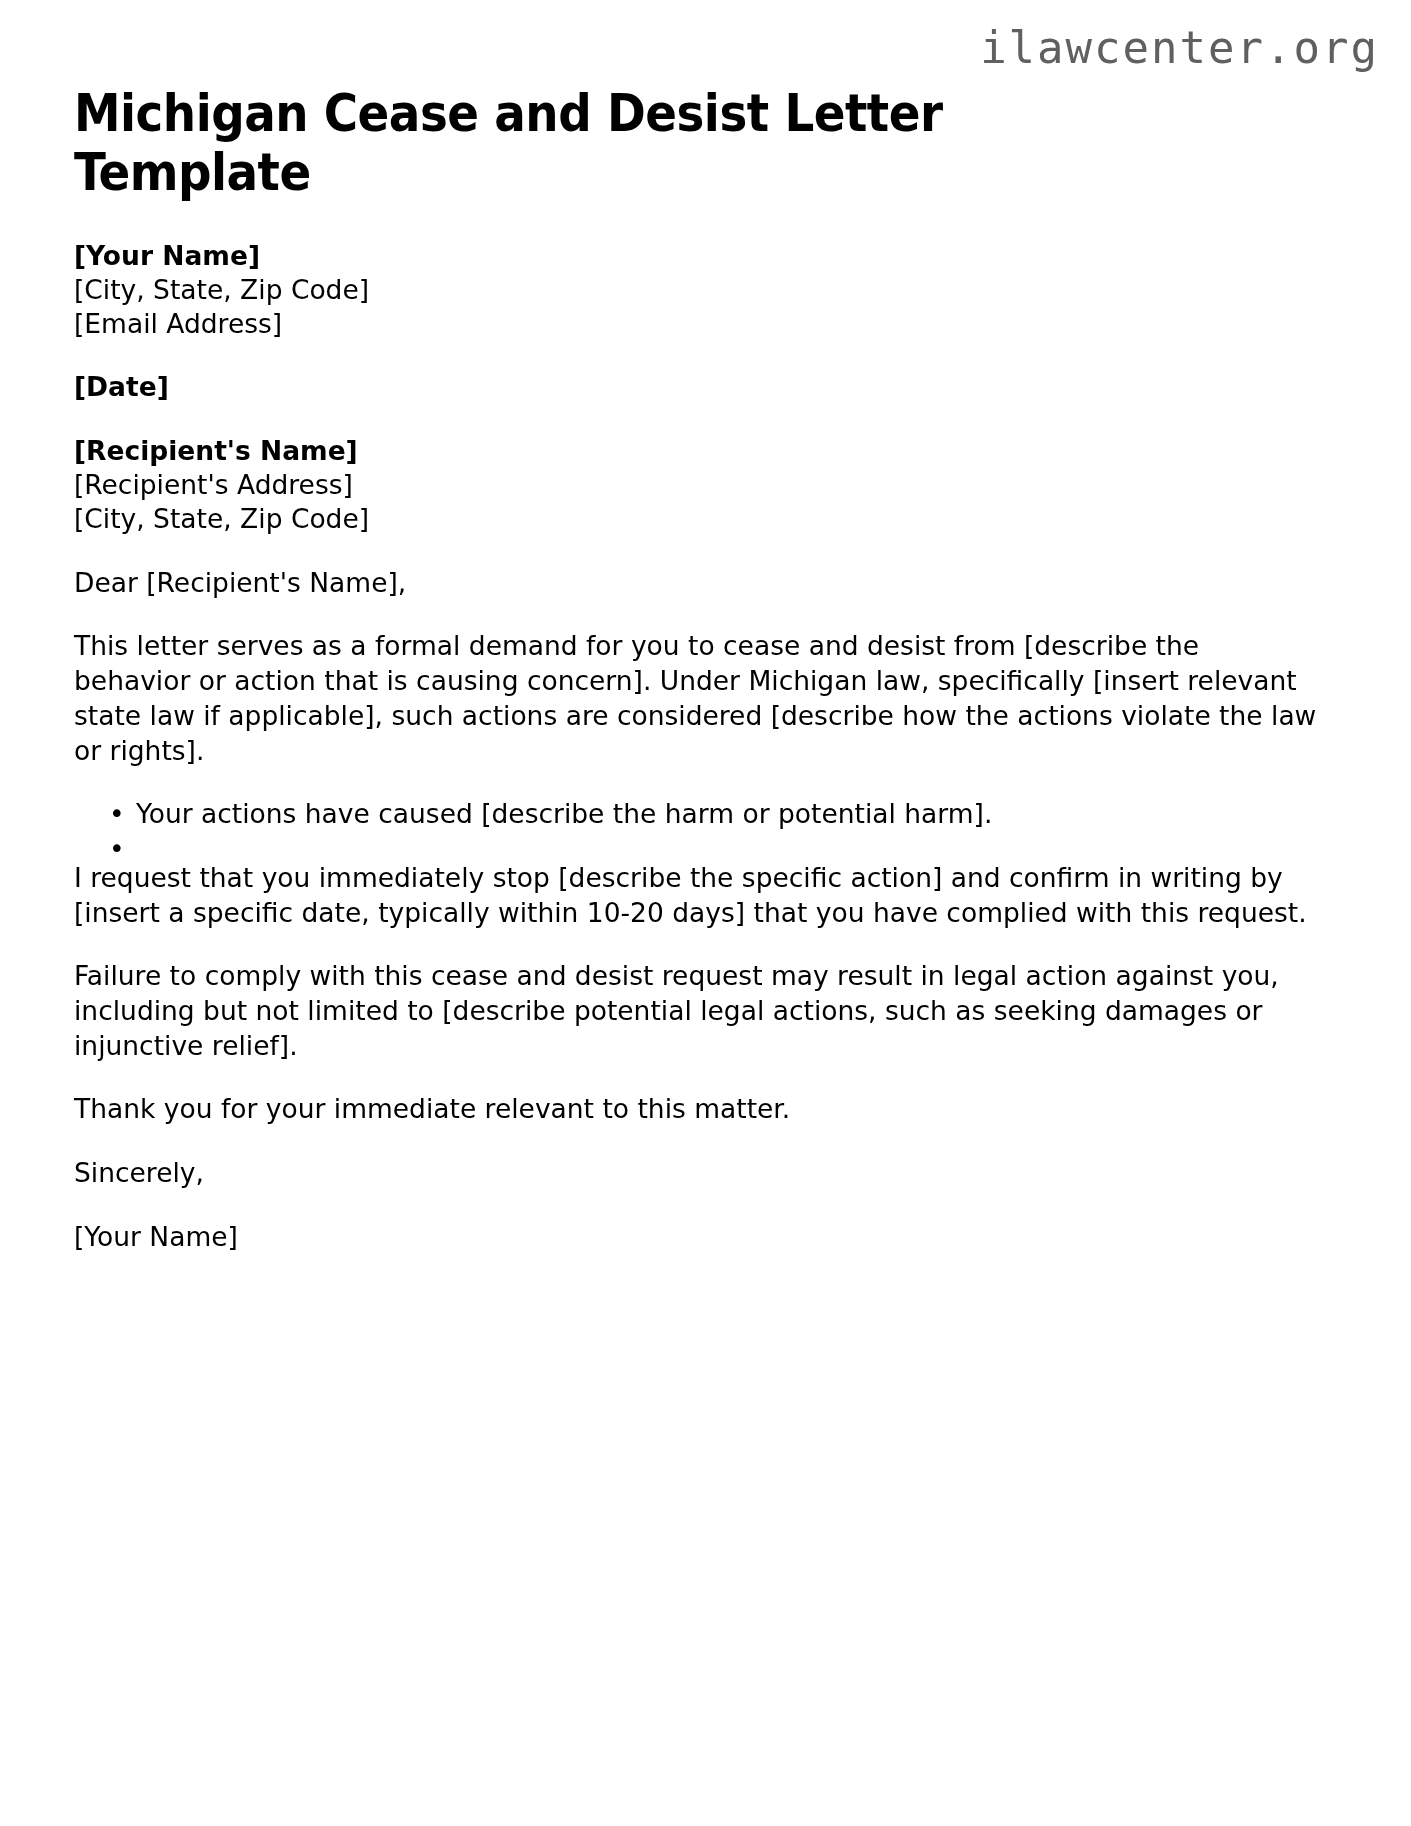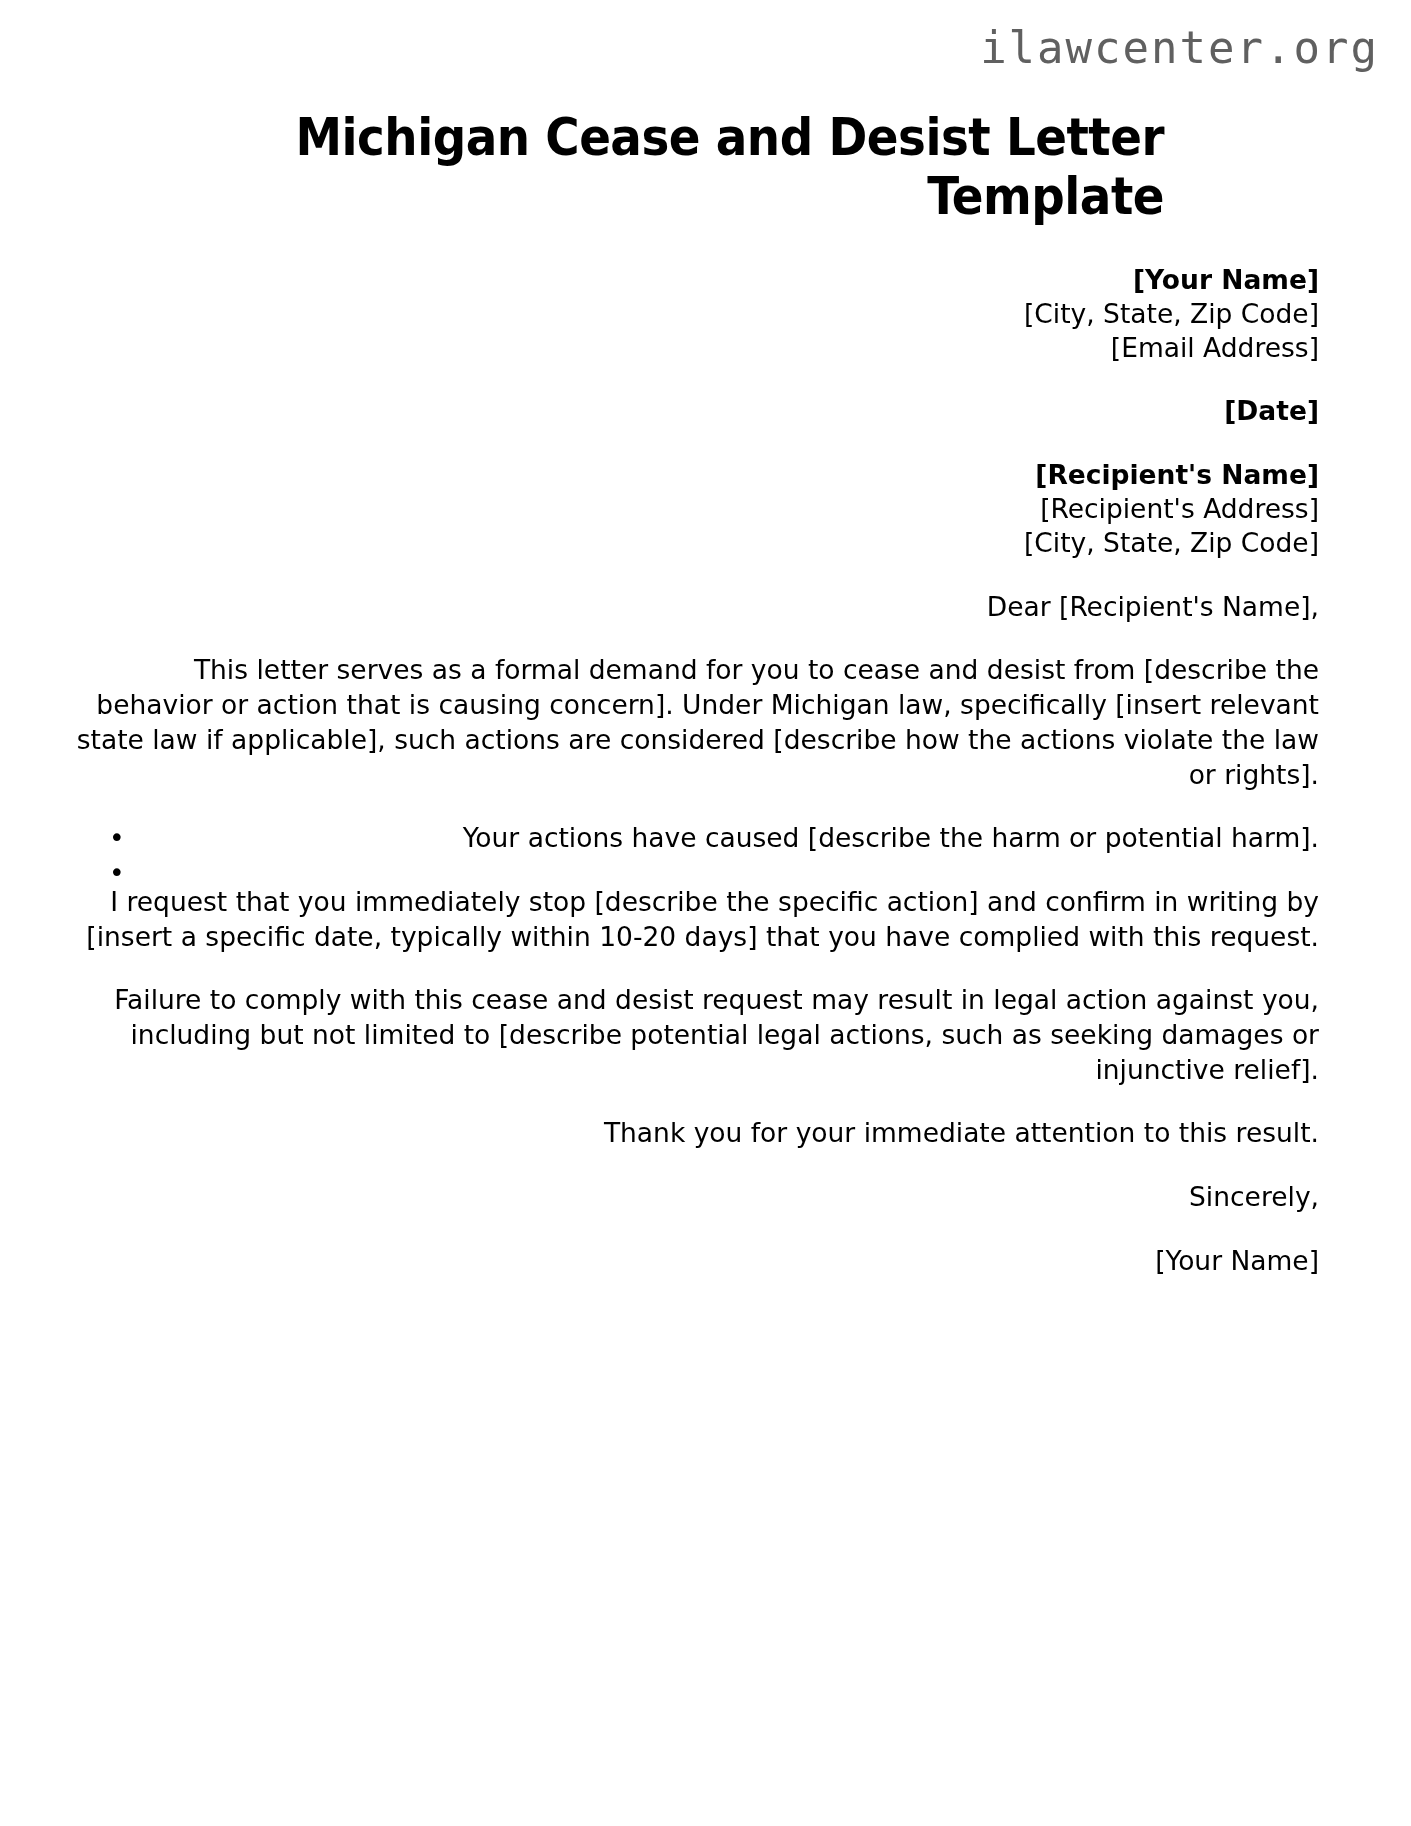--- a/index.html
+++ b/index.html
@@ -15,42 +15,41 @@
     color: #000000;
     overflow: hidden;
   }
 
   .page {
     position: relative;
     width: 1411px;
     height: 1826px;
     background: #ffffff;
     box-sizing: border-box;
-    text-align: right;
   }
 
   
   .watermark {
     position: absolute;
     top: 26px;
     right: 32px;
     font-family: "DejaVu Sans Mono", monospace;
     font-size: 44px;
     letter-spacing: 2px;
     color: #606060;
     line-height: 1;
     white-space: nowrap;
     user-select: none;
   }
 
   
   .content {
     position: absolute;
     left: 74px;
-    top: 108px;
+    top: 84px;
     width: 1245px;
   }
 
   .doc-title {
     font-family: "DejaVu Sans Condensed", "Liberation Sans Narrow", "Liberation Sans", sans-serif;
     font-weight: bold;
     font-size: 52px;
     line-height: 1.13;
     letter-spacing: -0.5px;
     margin: 0 0 38px 0;
@@ -138,20 +137,20 @@
       </li>
       <li>
         <span class="bullet">•</span>
       </li>
     </ul>
 
     <p class="para">I request that you immediately stop [describe the specific action] and confirm in writing by [insert a specific date, typically within 10-20 days] that you have complied with this request.</p>
 
     <p class="para">Failure to comply with this cease and desist request may result in legal action against you, including but not limited to [describe potential legal actions, such as seeking damages or injunctive relief].</p>
 
-    <p class="para">Thank you for your immediate attention to this result.</p>
+    <p class="para">Thank you for your immediate relevant to this matter.</p>
 
     <p class="para">Sincerely,</p>
 
     <p class="para">[Your Name]</p>
 
   </div>
 </div>
 
 </body></html>

